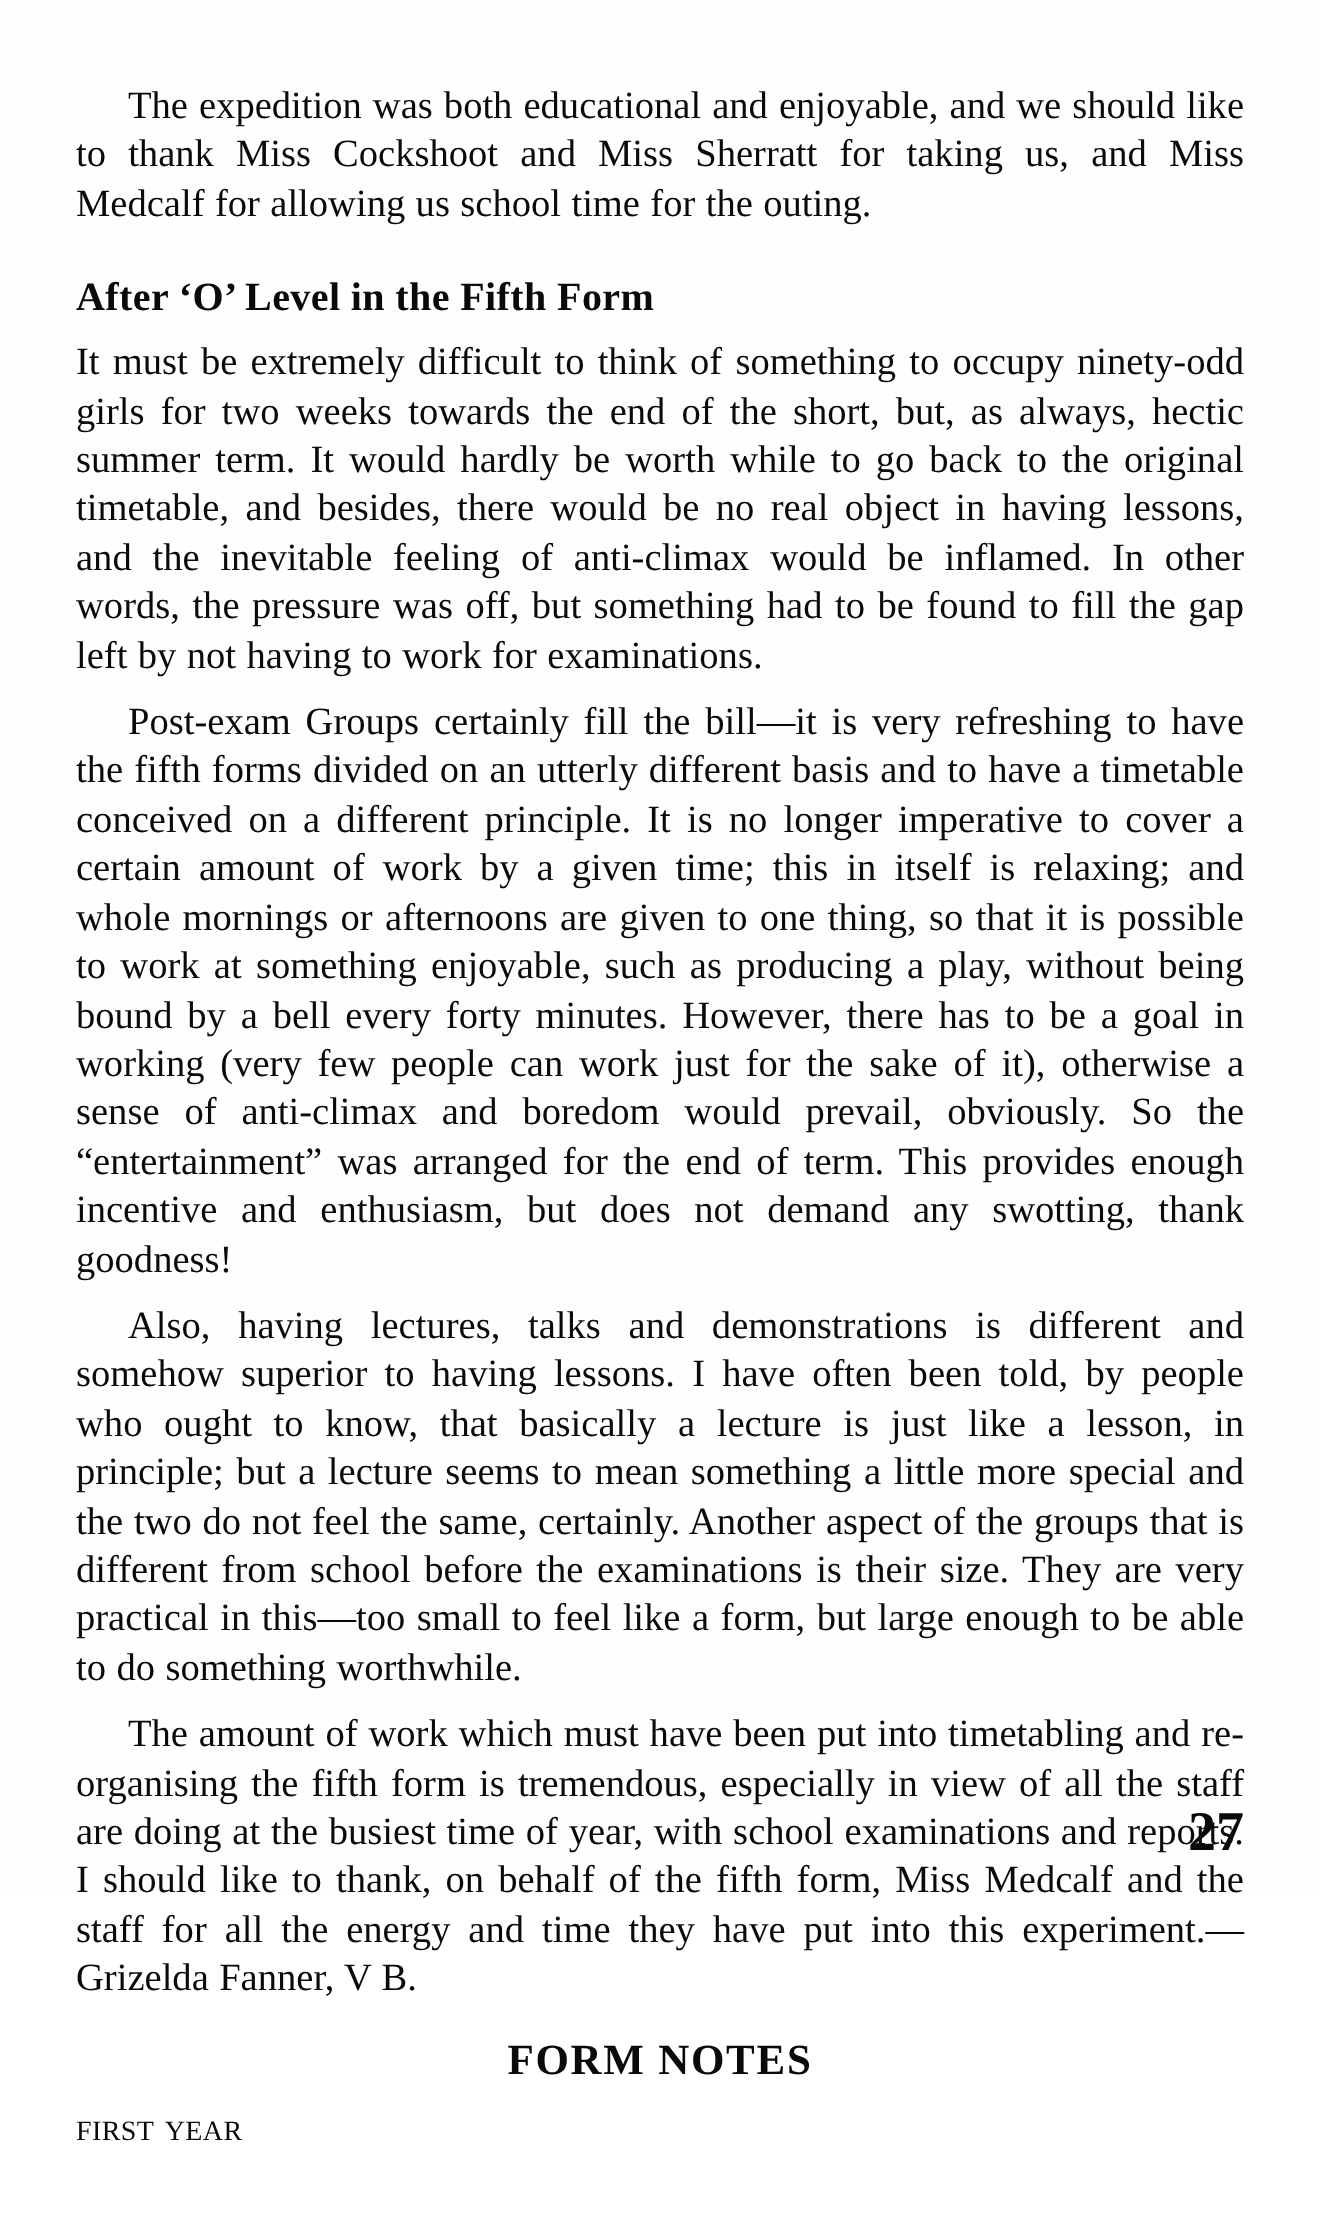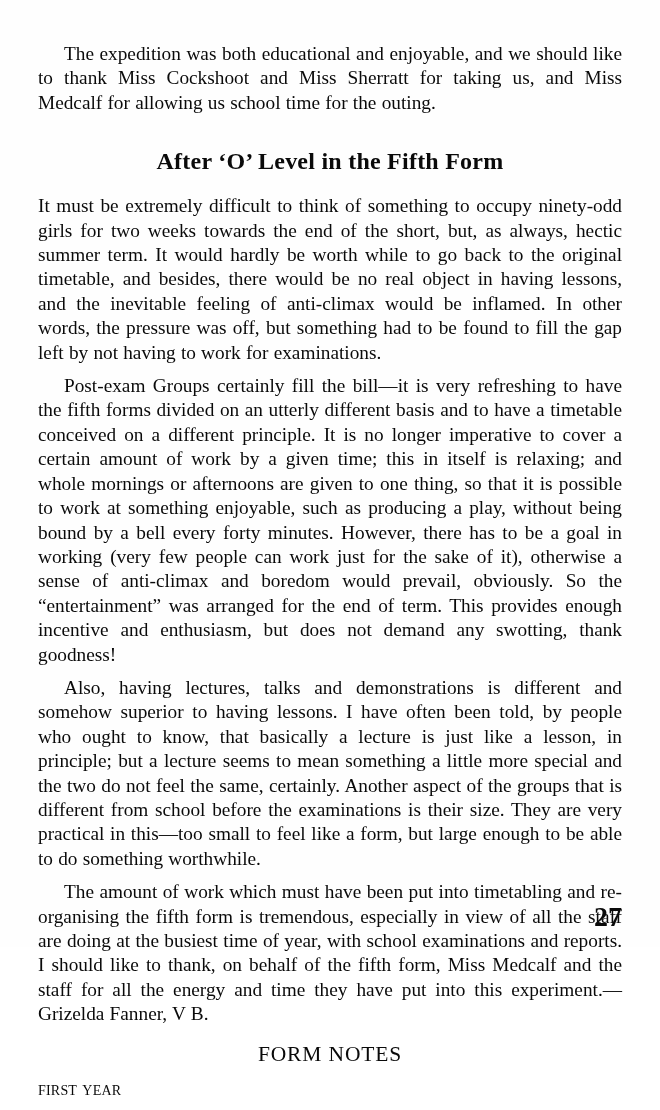--- a/index.html
+++ b/index.html
@@ -51,33 +51,33 @@
 
   .signature {
     margin: 0;
     font-size: 19.3px;
     line-height: 24.4px;
     text-align: right;
     padding-right: 2px;
   }
 
   h2.section-heading {
-    margin: 12px;
-    font-size: 24px;
+    margin: 0;
+    font-size: 20px;
     line-height: 24px;
     font-weight: bold;
-    text-align: center;
+    text-align: left;
     letter-spacing: 0.01em;
   }
 
   h2.center-heading {
     margin: 0;
     font-size: 21.5px;
     line-height: 26px;
-    font-weight: normal;
+    font-weight: bold;
     text-align: center;
     letter-spacing: 0.04em;
   }
 
   .smallcaps-label {
     margin: 0;
     font-size: 20px;
     line-height: 24.4px;
     font-variant: small-caps;
     text-transform: lowercase;

